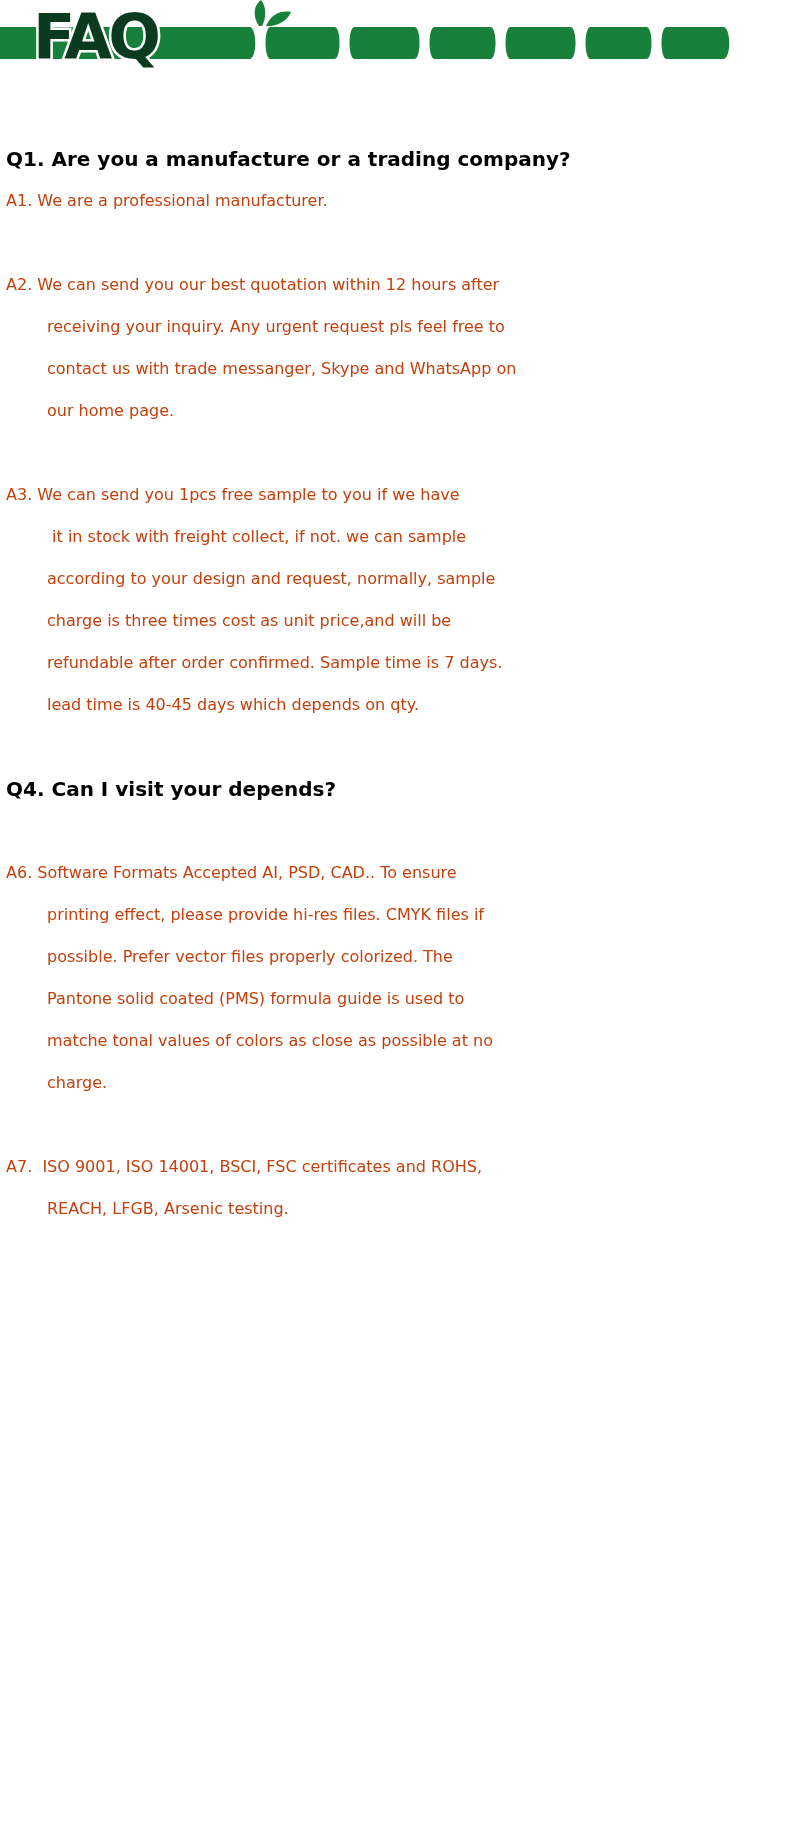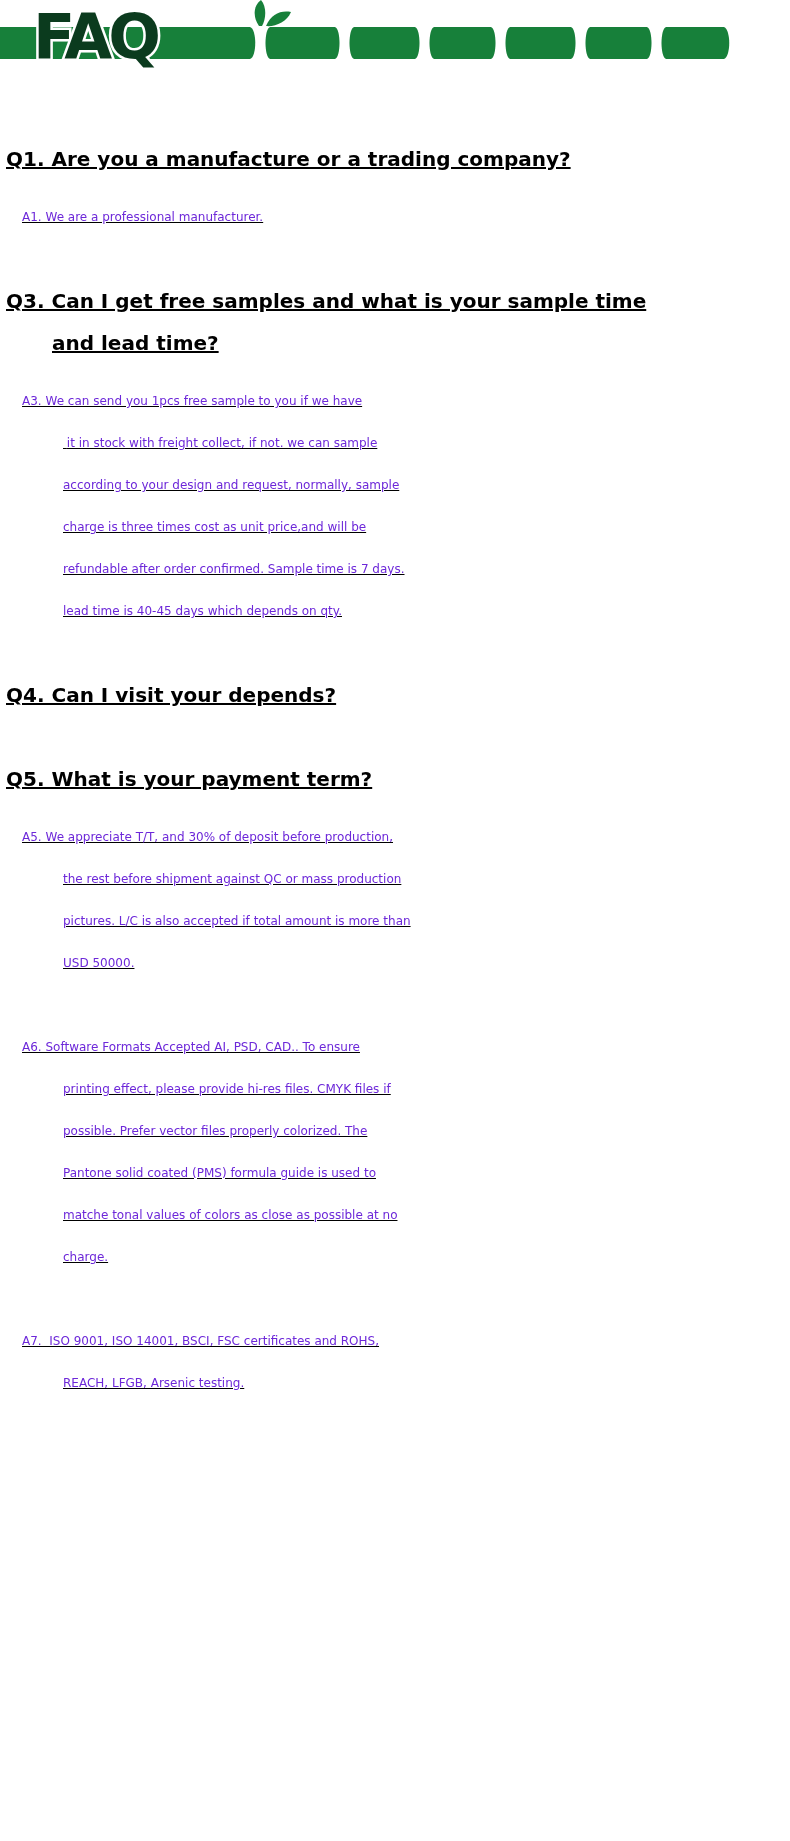--- a/index.html
+++ b/index.html
@@ -24,37 +24,36 @@
   .faq-title-text {
     font-family: "DejaVu Sans", "Liberation Sans", sans-serif;
     font-weight: bold;
     letter-spacing: -4px;
   }
   .content {
     padding: 0 20px 0 6px;
   }
   .qa {
     margin: 0 0 42px 0;
-    text-decoration: underline;
   }
   .q {
     margin: 0;
     font-size: 20px;
     font-weight: bold;
     color: #000000;
     line-height: 42px;
     padding-left: 46px;
     text-indent: -46px;
     white-space: pre-wrap;
   }
   .a {
-    margin: 16px;
-    font-size: 12px;
+    margin: 0;
+    font-size: 16px;
     font-weight: normal;
-    color: #6d28d9;
+    color: #c2410c;
     line-height: 42px;
     padding-left: 41px;
     text-indent: -41px;
     white-space: pre-wrap;
   }
 </style>
 </head>
 <body>
 
 <div class="page-header">
@@ -76,40 +75,35 @@
     <text class="faq-title-text" x="33" y="58" font-size="62" stroke="#ffffff" stroke-width="5" paint-order="stroke" fill="#0b3b1e">FAQ</text>
   </svg>
 </div>
 
 <main class="content">
   <section class="qa">
     <h2 class="q">Q1. Are you a manufacture or a trading company?</h2>
     <p class="a">A1. We are a professional manufacturer.</p>
   </section>
   <section class="qa">
+    <p class="a">A2. We can send you our best quotation within 12 hours after
+receiving your inquiry. Any urgent request pls feel free to
+contact us with trade messanger, Skype and WhatsApp on
+our home page.</p>
   </section>
   <section class="qa">
-    <h2 class="q">Q3. Can I get free samples and what is your sample time
-and lead time?</h2>
     <p class="a">A3. We can send you 1pcs free sample to you if we have
  it in stock with freight collect, if not. we can sample
 according to your design and request, normally, sample
 charge is three times cost as unit price,and will be
 refundable after order confirmed. Sample time is 7 days.
 lead time is 40-45 days which depends on qty.</p>
   </section>
   <section class="qa">
     <h2 class="q">Q4. Can I visit your depends?</h2>
-  </section>
-  <section class="qa">
-    <h2 class="q">Q5. What is your payment term?</h2>
-    <p class="a">A5. We appreciate T/T, and 30% of deposit before production,
-the rest before shipment against QC or mass production
-pictures. L/C is also accepted if total amount is more than
-USD 50000.</p>
   </section>
   <section class="qa">
     <p class="a">A6. Software Formats Accepted AI, PSD, CAD.. To ensure
 printing effect, please provide hi-res files. CMYK files if
 possible. Prefer vector files properly colorized. The
 Pantone solid coated (PMS) formula guide is used to
 matche tonal values of colors as close as possible at no
 charge.</p>
   </section>
   <section class="qa">

